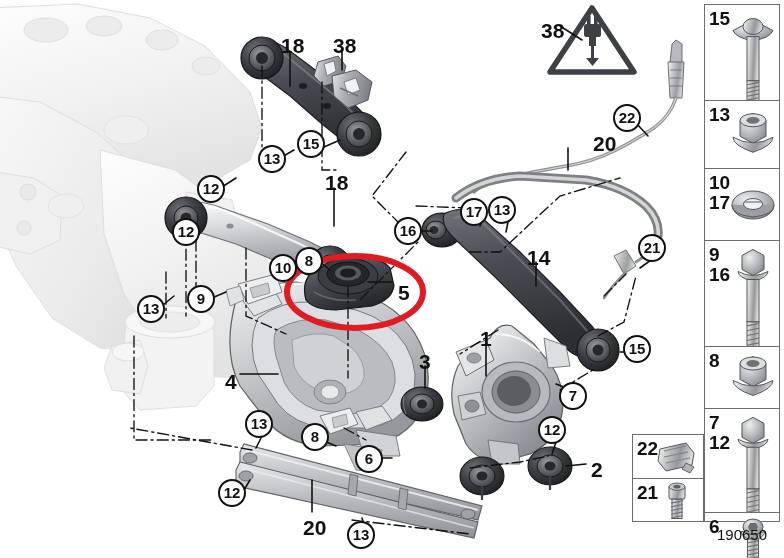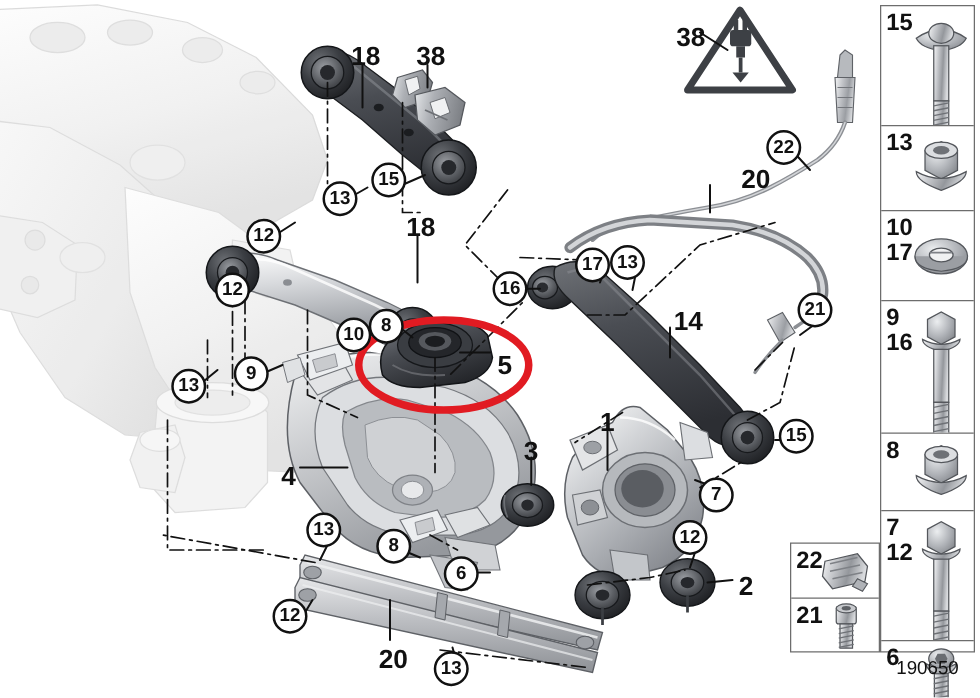--- a/index.html
+++ b/index.html
@@ -480,21 +480,21 @@
       <div class="callout" style="left: 355px; top: 445px;">6</div>
       <div class="callout" style="left: 347px; top: 521px;">13</div>
     </div>
 
   <div id="plainlabel-layer">
       <div class="plainlabel" style="left: 281px; top: 35px;">18</div>
       <div class="plainlabel" style="left: 333px; top: 35px;">38</div>
       <div class="plainlabel" style="left: 541px; top: 20px;">38</div>
       <div class="plainlabel" style="left: 562px; top: 133px; margin-left: 31px;">20</div>
       <div class="plainlabel" style="left: 325px; top: 172px;">18</div>
-      <div class="plainlabel" style="left: 527px; top: 247px; margin-left: 12px;">14</div>
+      <div class="plainlabel" style="left: 527px; top: 247px;">14</div>
       <div class="plainlabel" style="left: 398px; top: 282px;">5</div>
       <div class="plainlabel" style="left: 419px; top: 351px;">3</div>
       <div class="plainlabel" style="left: 480px; top: 328px;">1</div>
       <div class="plainlabel" style="left: 225px; top: 371px;">4</div>
       <div class="plainlabel" style="left: 591px; top: 459px;">2</div>
       <div class="plainlabel" style="left: 303px; top: 517px;">20</div>
     </div>
 
   <div id="parts-rail">
       <div class="rail-cell" style="height: 96px;">

